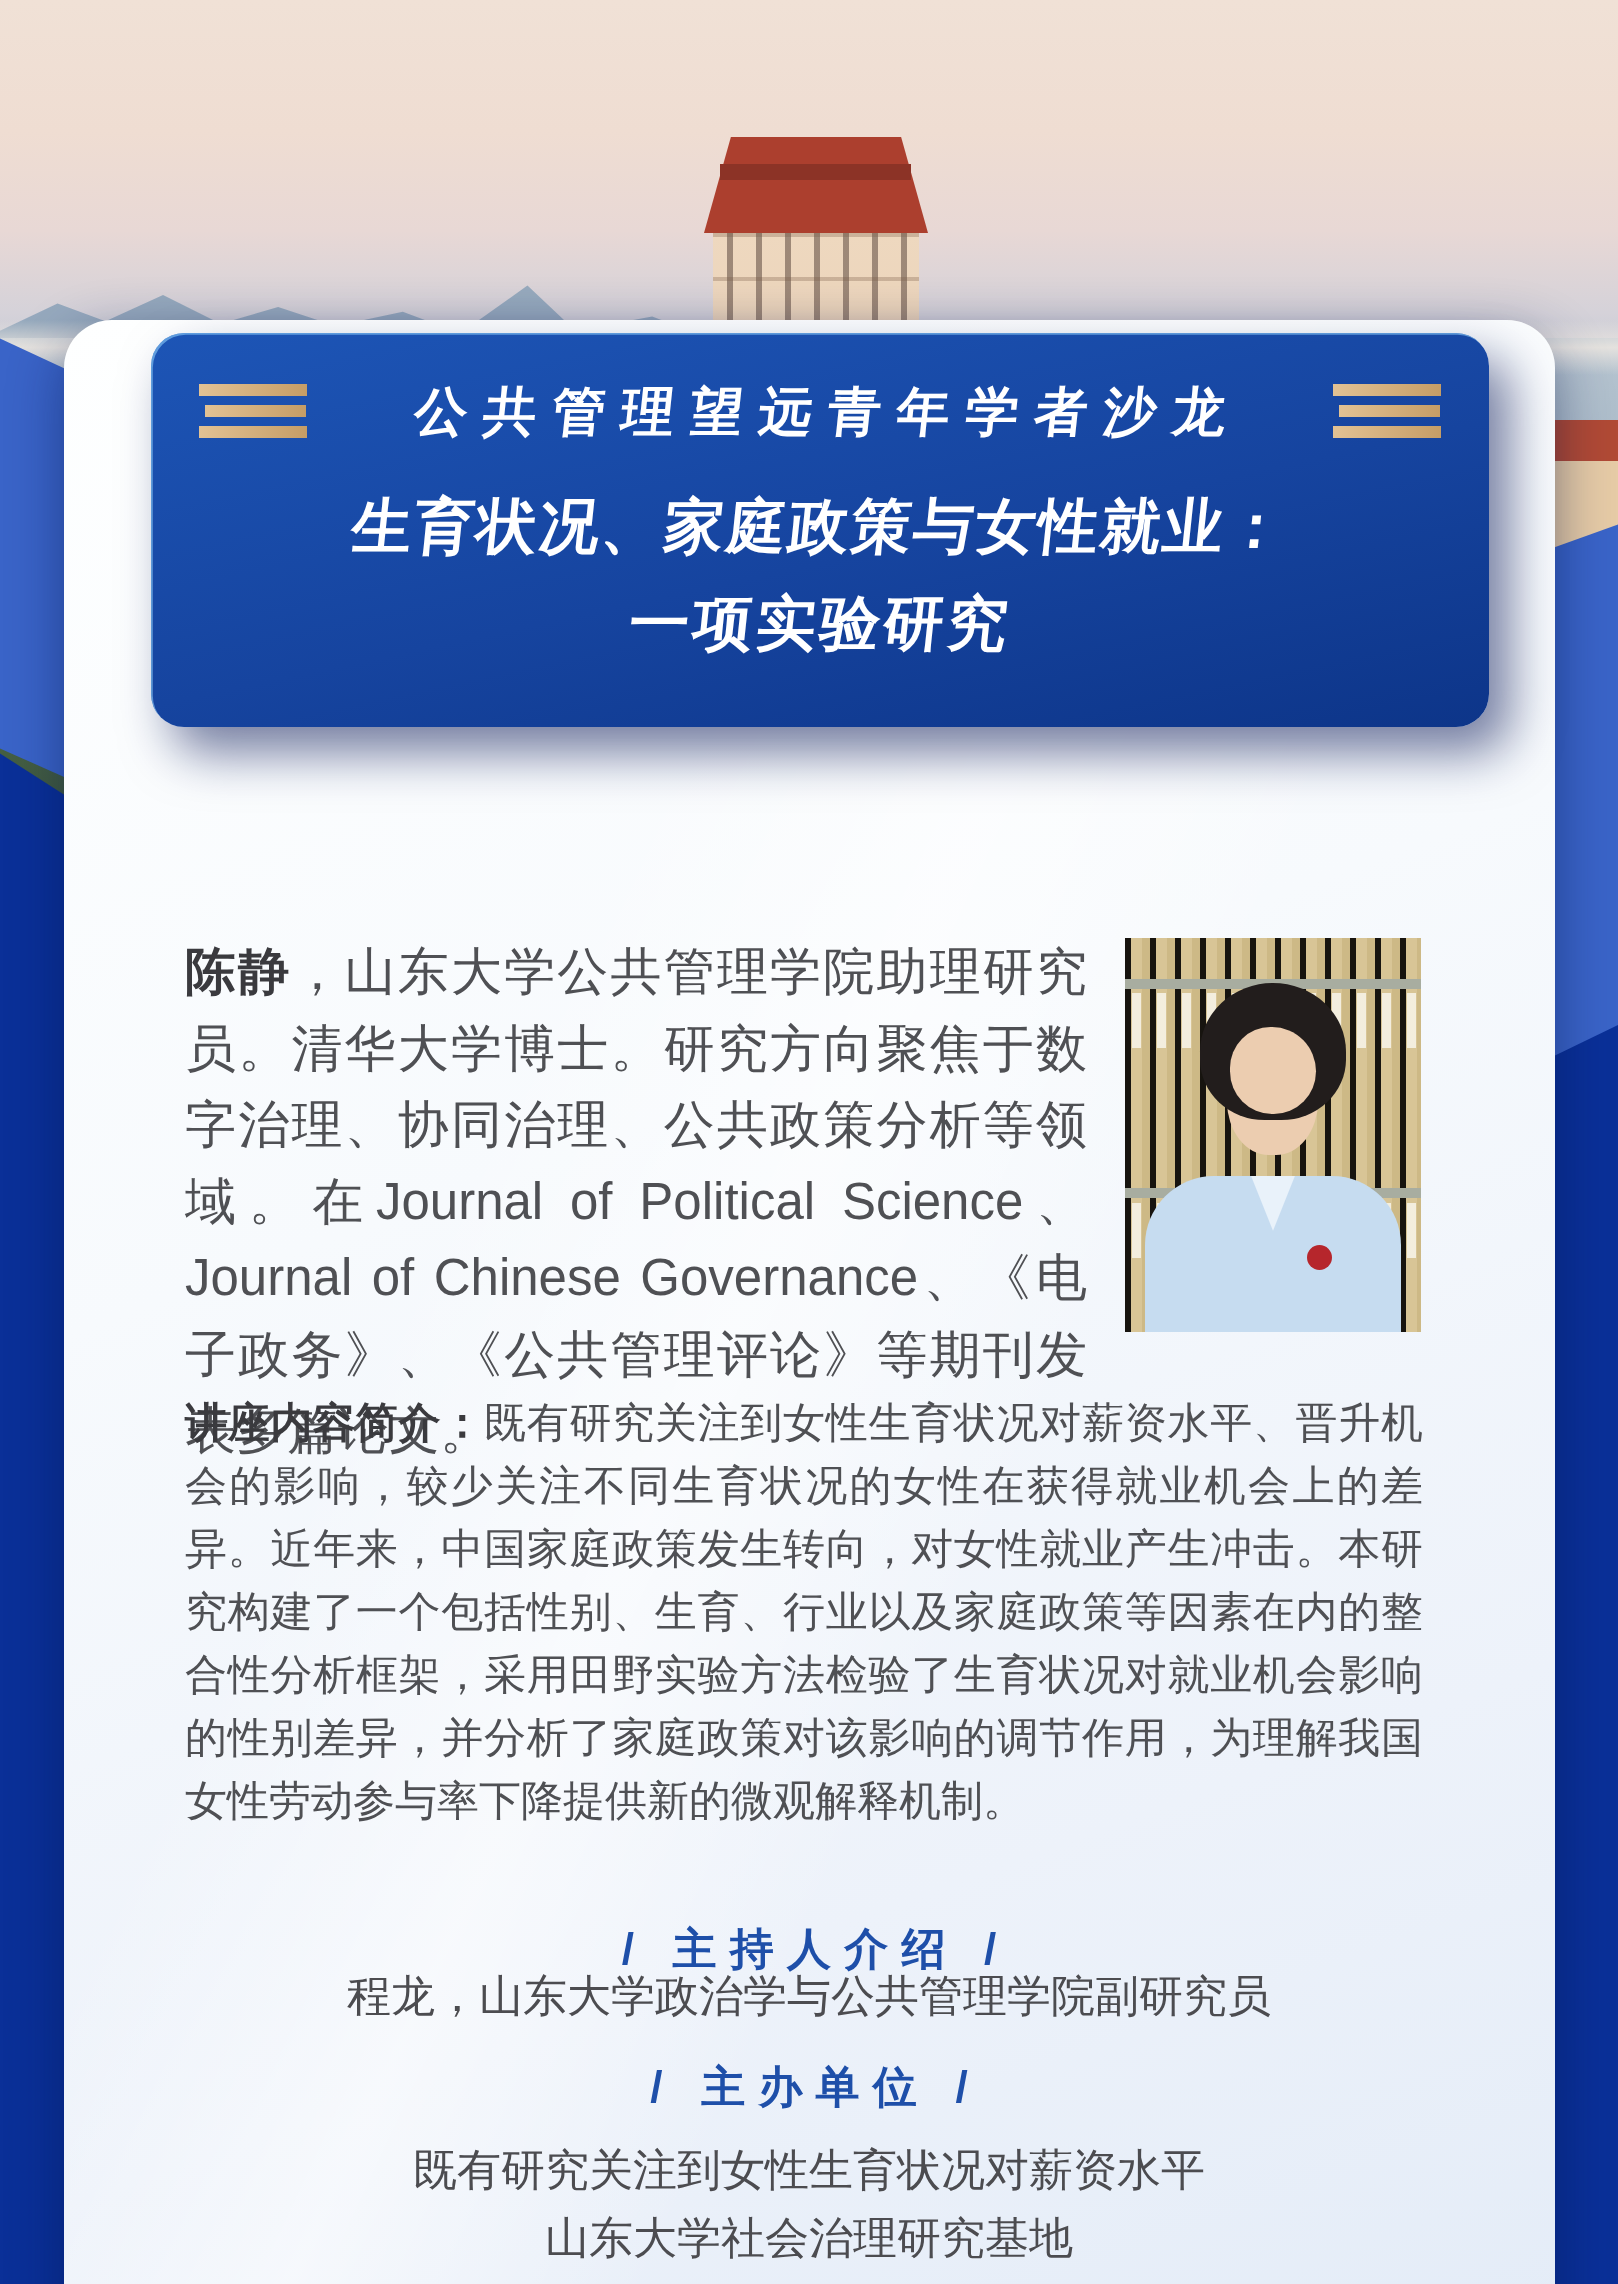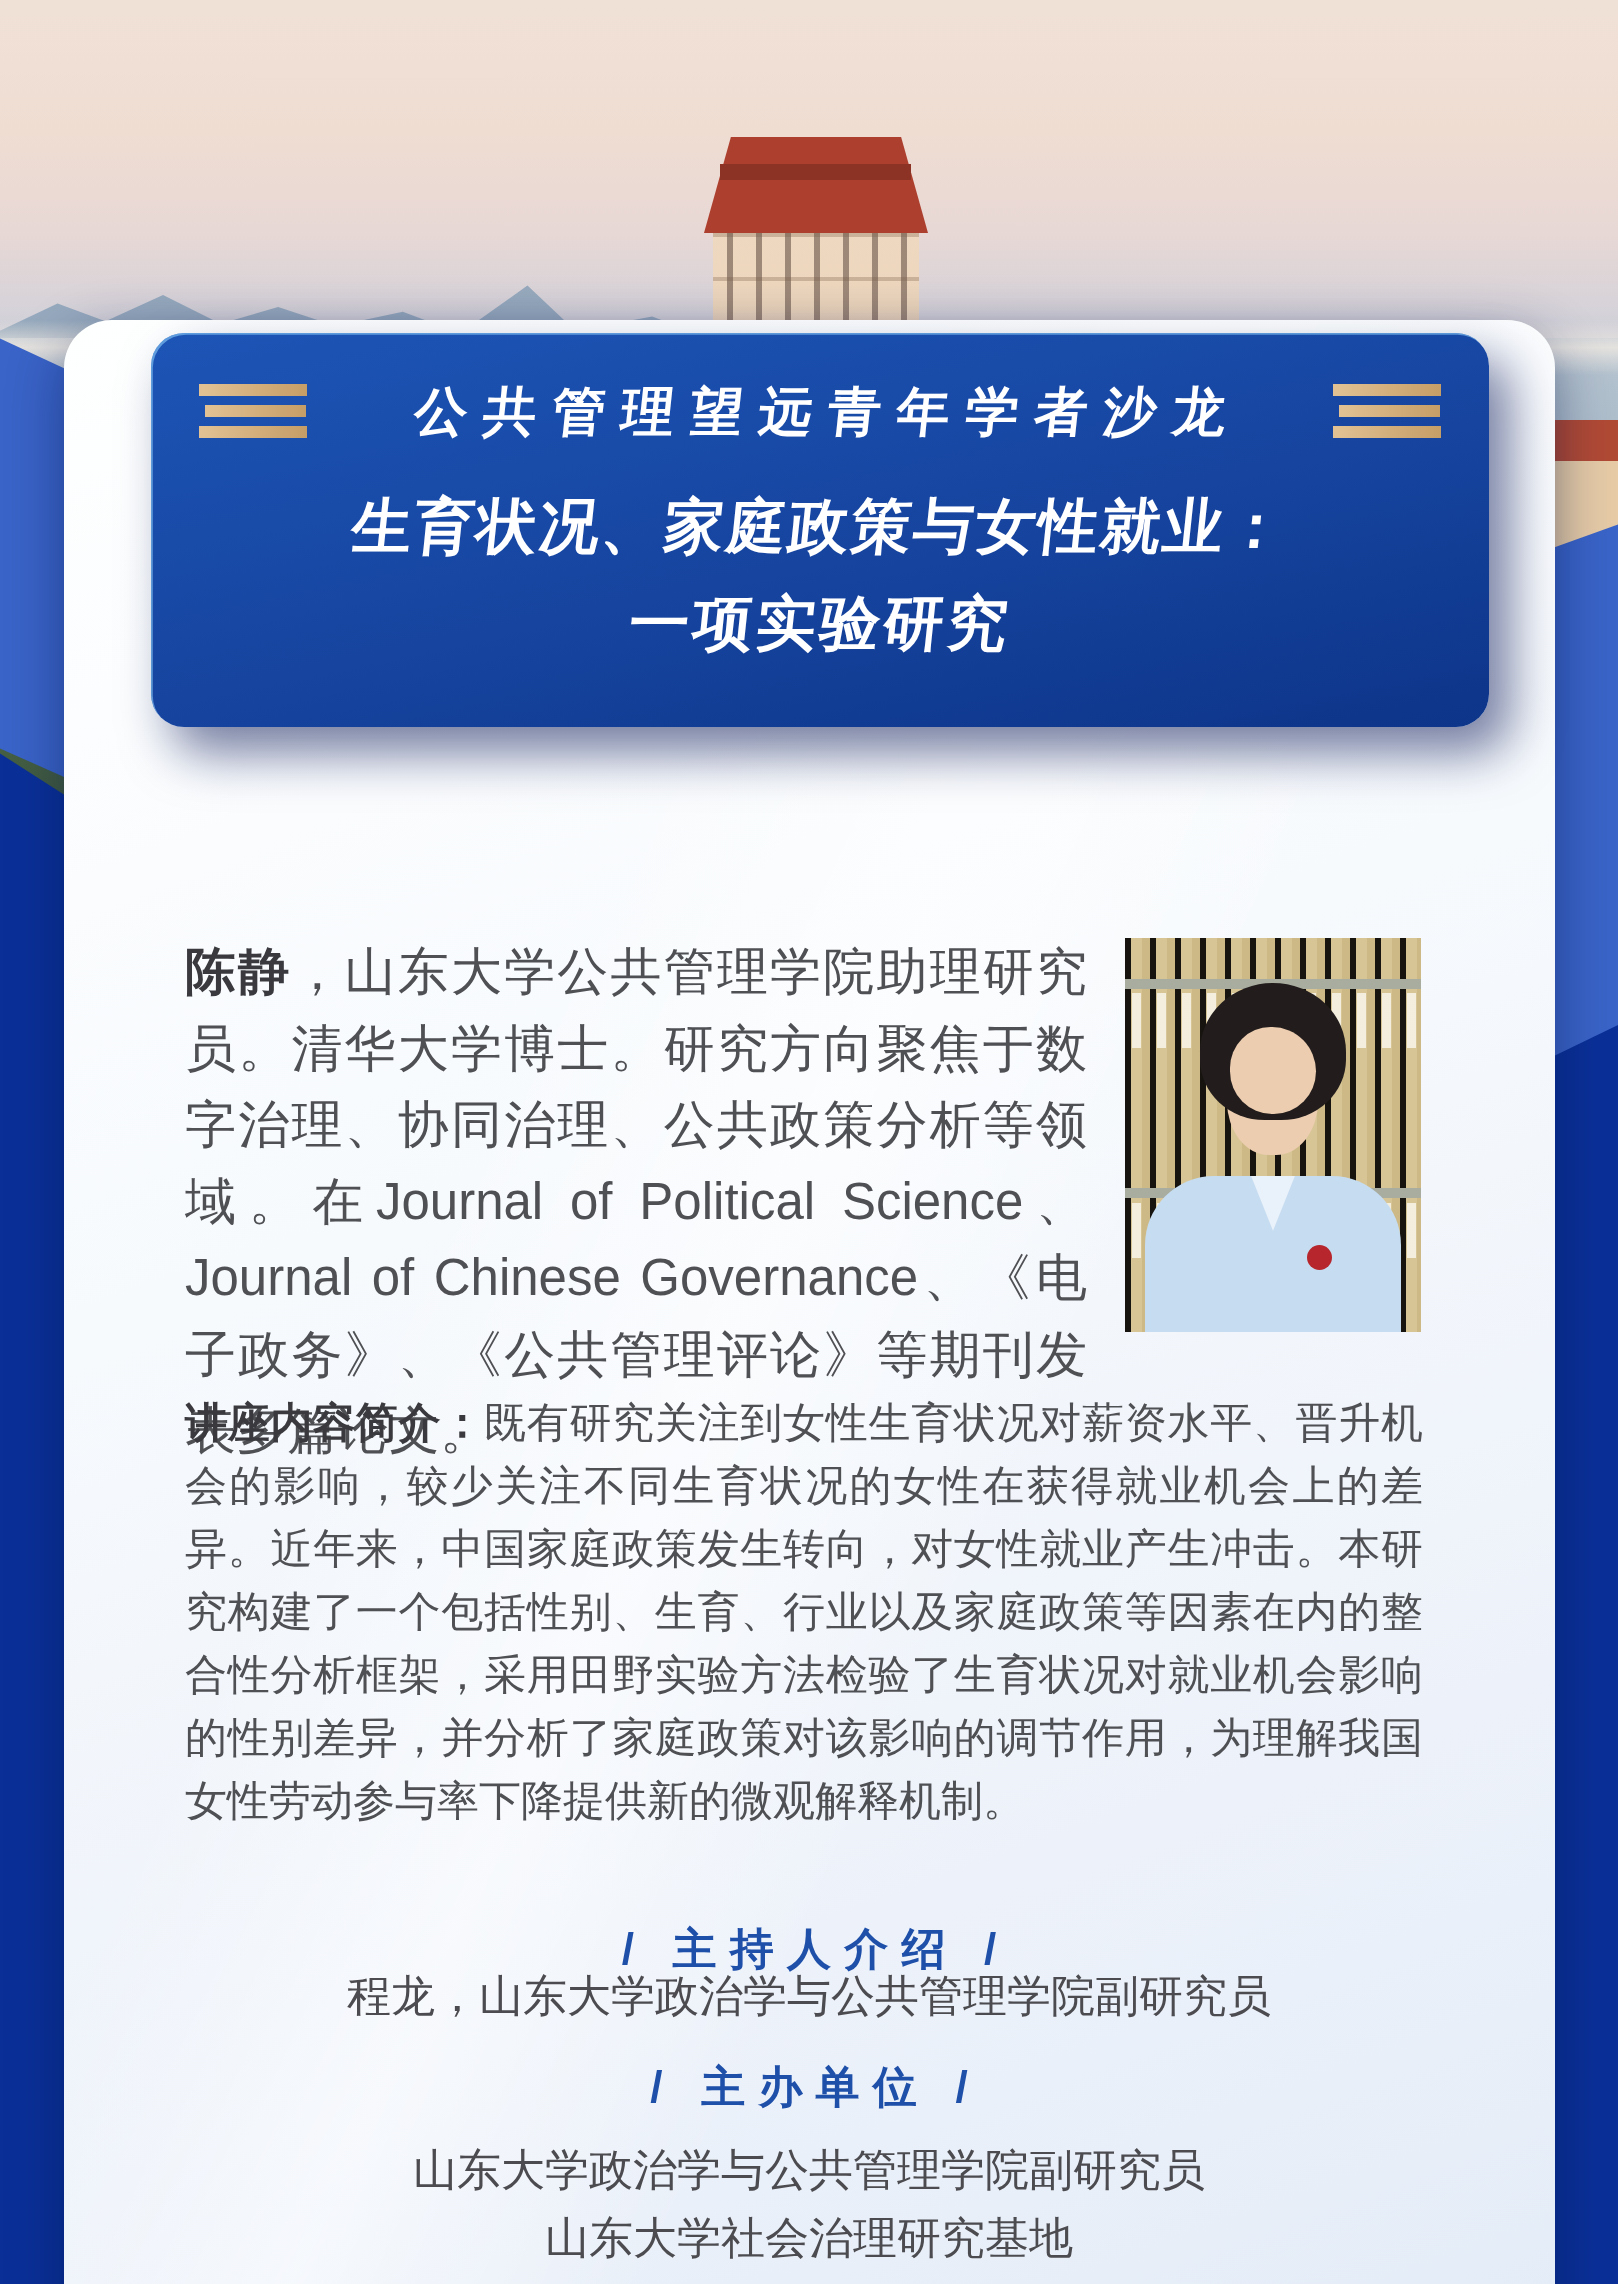--- a/index.html
+++ b/index.html
@@ -173,17 +173,17 @@
   </div>
 
   <div class="para" style="top:1391px;width:1238px;font-size:42px;">
     <b>讲座内容简介：</b><span>既有研究关注到女性生育状况对薪资水平、晋升机会的影响，较少关注不同生育状况的女性在获得就业机会上的差异。近年来，中国家庭政策发生转向，对女性就业产生冲击。本研究构建了一个包括性别、生育、行业以及家庭政策等因素在内的整合性分析框架，采用田野实验方法检验了生育状况对就业机会影响的性别差异，并分析了家庭政策对该影响的调节作用，为理解我国女性劳动参与率下降提供新的微观解释机制。</span>
   </div>
 
   <div class="sec-heading" style="top:1893px;margin-top:27px;">/ 主持人介绍 /</div>
   <div class="center-line" style="top:1967px;">程龙，山东大学政治学与公共管理学院副研究员</div>
 
   <div class="sec-heading" style="top:2058px;">/ 主办单位 /</div>
-  <div class="center-line" style="top:2141px;">山东大学政治学与公共管理学院副研究员</div>
+  <div class="center-line" style="top:2141px;">既有研究关注到女性生育状况对薪资水平</div>
   <div class="center-line" style="top:2209px;font-family:Liberation Serif, serif;">山东大学社会治理研究基地</div>
 
 </div>
 
 
 </body></html>

